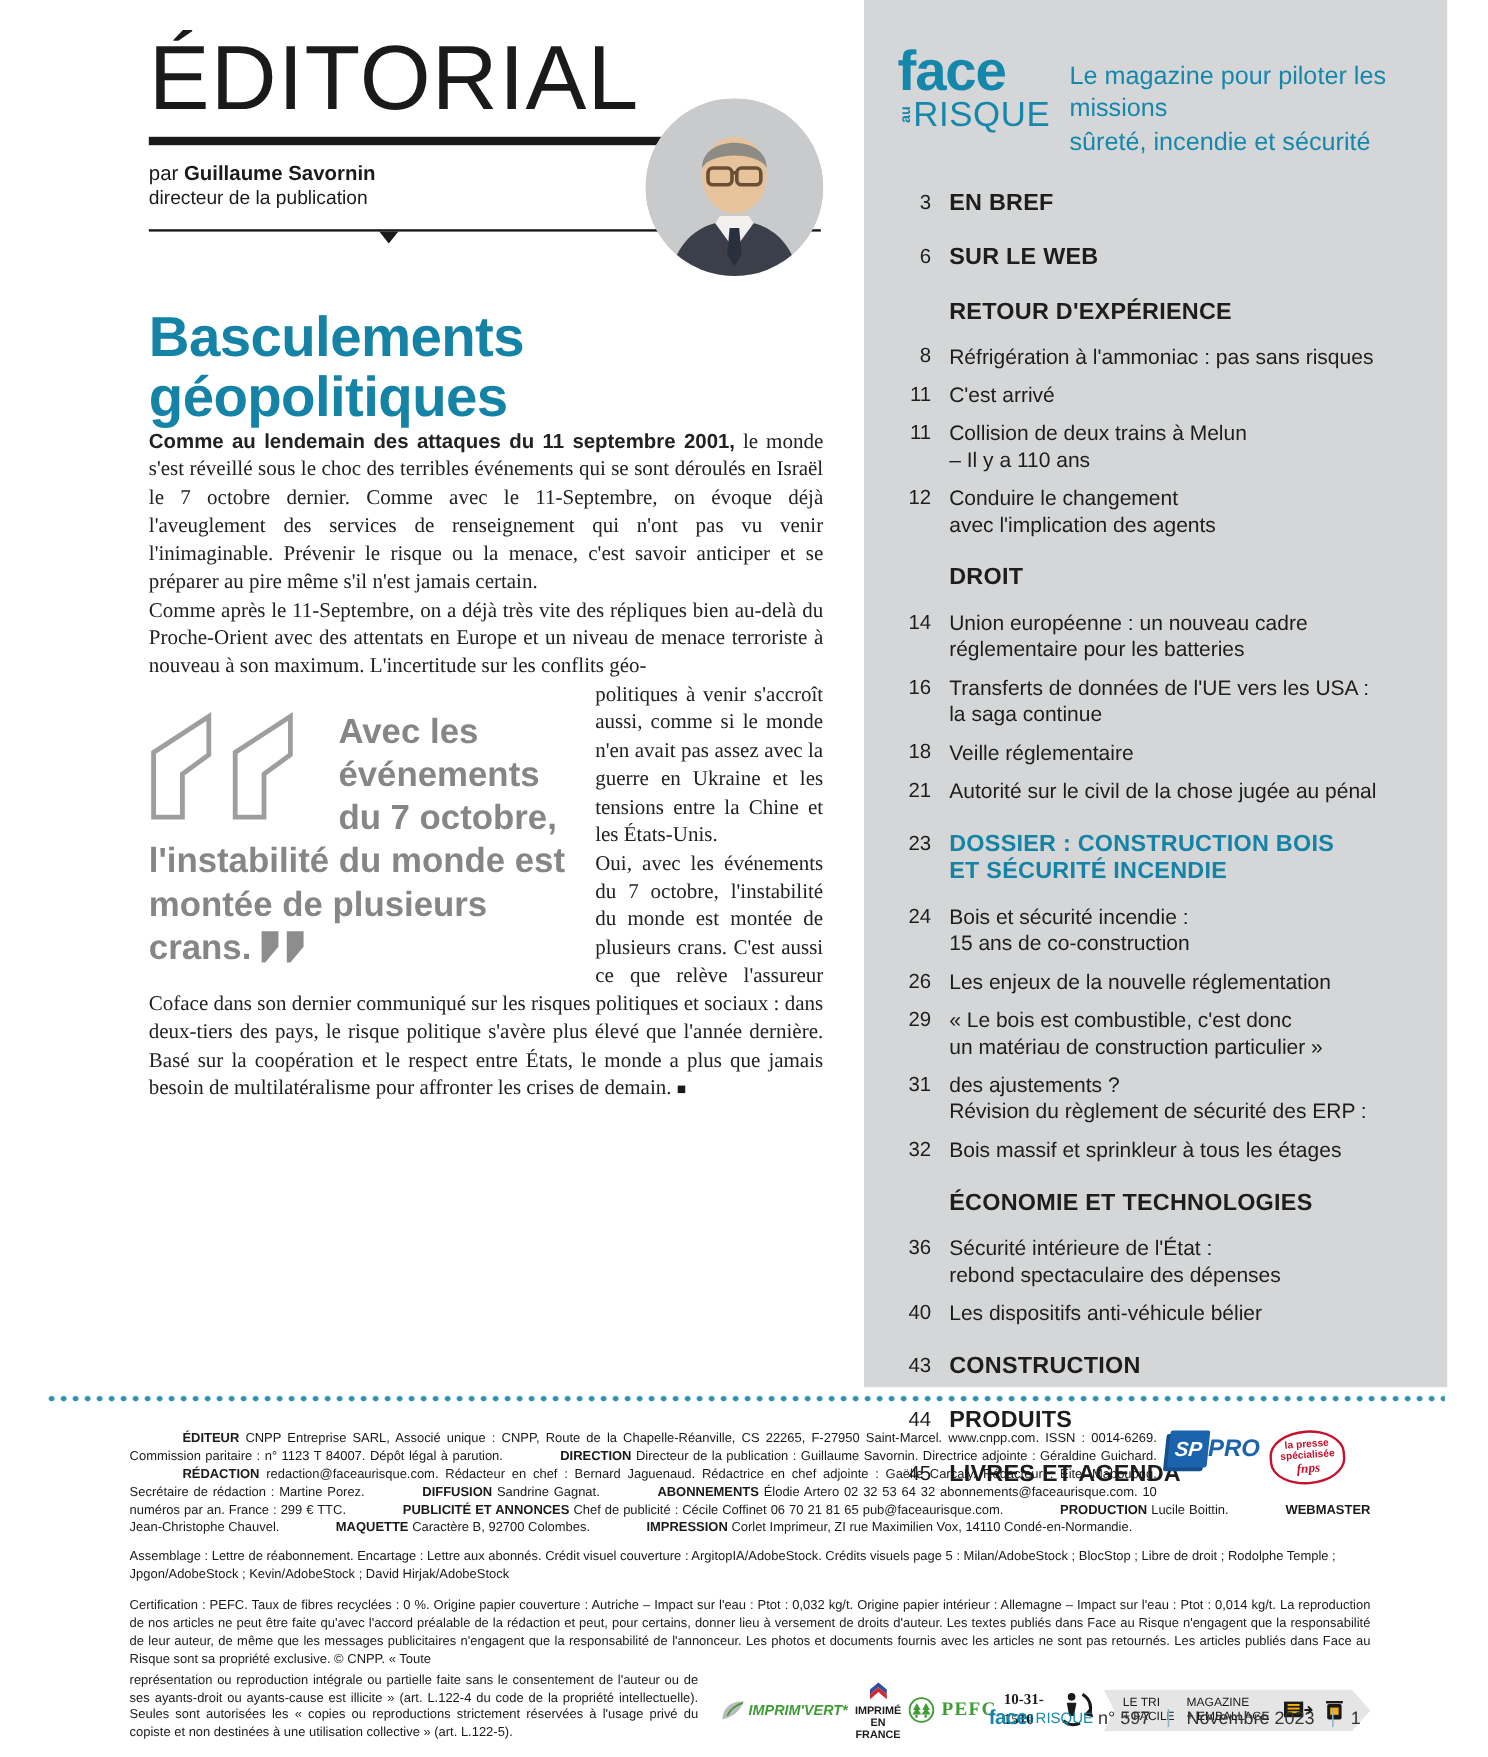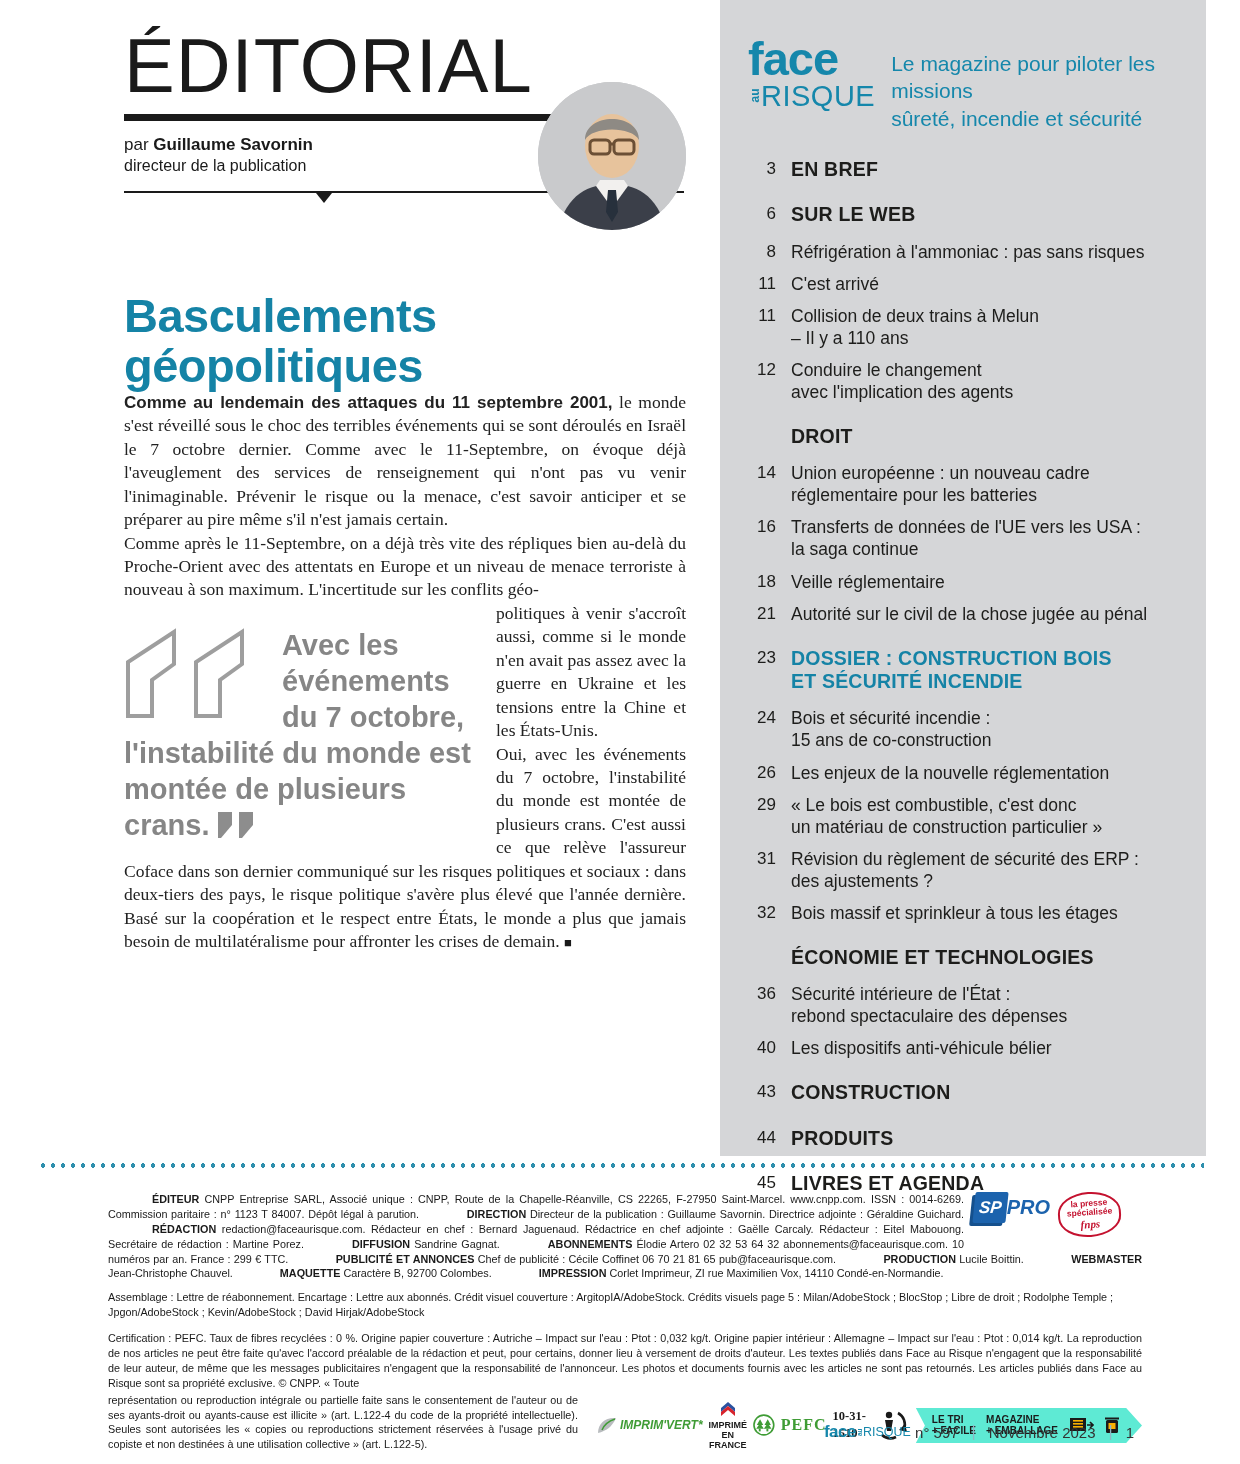--- a/index.html
+++ b/index.html
@@ -14,21 +14,21 @@
   .byline{margin-top:14px;font-size:17px;color:#1a1a1a;}
   .byline b{font-weight:700;}
   .byline-role{font-size:16px;color:#1a1a1a;margin-top:2px;}
   .rule-thin-wrap{position:relative;margin-top:16px;width:560px;}
   .rule-thin{height:2px;background:#1a1a1a;width:100%;}
   .tri-down{position:absolute;left:192px;top:2px;width:0;height:0;
             border-left:8px solid transparent;border-right:8px solid transparent;
             border-top:10px solid #1a1a1a;}
   .photo{position:absolute;left:538px;top:82px;width:148px;height:148px;border-radius:50%;
          overflow:hidden;background:#c9cacc;}
-  .headline{margin-top:98px;font-size:47px;line-height:1.06;font-weight:700;
+  .headline{margin-top:63px;font-size:47px;line-height:1.06;font-weight:700;
             color:#1583a6;letter-spacing:-0.5px;}
   .bodytext{font-family:"Liberation Serif",serif;font-size:17.5px;line-height:1.34;
             color:#222;text-align:justify;}
   .lead{margin-top:26px;}
   .lead-bold{font-family:"Liberation Sans",sans-serif;font-weight:700;font-size:17px;}
   p.flow{margin:0;}
   
   .pq{float:left;width:372px;min-height:196px;padding:26px 10px 0 0;box-sizing:border-box;}
   .pq-marks{float:left;width:148px;height:92px;margin-right:10px;}
   .pq-text{font-family:"Liberation Sans",sans-serif;font-weight:700;font-size:29px;
@@ -79,22 +79,22 @@
   .foot-row3{margin-top:11px;text-align:justify;}
   .foot-row4{display:flex;margin-top:2px;}
   .cert2{width:46%;text-align:justify;}
   .ecolabels{flex:1;display:flex;align-items:center;justify-content:space-evenly;gap:6px;padding:6px 0 0 18px;}
   .impvert{display:flex;align-items:center;gap:2px;color:#3f9c35;font-weight:700;
            font-style:italic;font-size:12px;}
   .impfr{text-align:center;font-weight:700;font-size:9px;line-height:1.1;color:#1a1a1a;}
   .pefc{display:flex;align-items:center;gap:6px;font-family:Liberation Serif, serif;}
   .pefc-label{color:#3f9c35;font-weight:700;font-size:16px;letter-spacing:1px;}
   .pefc-num{font-weight:700;font-size:12.5px;color:#1a1a1a;}
-  .tri-banner{background:#5eead4;display:flex;align-items:center;gap:10px;
-              padding:6px 22px 6px 16px;font-weight:700;font-size:10px;line-height:1.15;
+  .tri-banner{background:#e5e5e5;display:flex;align-items:center;gap:10px;
+              padding:6px 22px 6px 16px;font-weight:400;font-size:10px;line-height:1.15;
               clip-path:polygon(0 0,93% 0,100% 50%,93% 100%,0 100%,4% 50%);}
   .tri-banner .cell{white-space:nowrap;}
   .page-footer{position:absolute;top:1422px;right:106px;display:flex;align-items:center;
                gap:13px;font-size:15px;color:#333;}
   .pf-brand{display:flex;align-items:center;}
   .pf-face{color:#1587ab;font-weight:700;font-size:17px;letter-spacing:-0.5px;}
   .pf-au{display:inline-block;transform:rotate(-90deg);font-size:6.5px;font-weight:700;
          color:#1587ab;width:7px;}
   .pf-risque{color:#1587ab;font-size:12.5px;}
   .pf-sep{color:#8fb4c4;font-size:16px;}
@@ -173,20 +173,26 @@
         <div class="toc-label">
           <div>EN BREF</div>
         </div>
       </div>
       <div class="toc-row section">
         <div class="toc-num">6</div>
         <div class="toc-label">
           <div>SUR LE WEB</div>
         </div>
       </div>
+      <div class="toc-row section">
+        <div class="toc-num"></div>
+        <div class="toc-label">
+          <div>RETOUR D'EXPÉRIENCE</div>
+        </div>
+      </div>
       <div class="toc-row item">
         <div class="toc-num">8</div>
         <div class="toc-label">
           <div>Réfrigération à l'ammoniac : pas sans risques</div>
         </div>
       </div>
       <div class="toc-row item">
         <div class="toc-num">11</div>
         <div class="toc-label">
           <div>C'est arrivé</div>
@@ -261,22 +267,22 @@
       <div class="toc-row item">
         <div class="toc-num">29</div>
         <div class="toc-label">
           <div>« Le bois est combustible, c'est donc</div>
           <div>un matériau de construction particulier »</div>
         </div>
       </div>
       <div class="toc-row item">
         <div class="toc-num">31</div>
         <div class="toc-label">
+          <div>des ajustements ?</div>
           <div>Révision du règlement de sécurité des ERP :</div>
-          <div>des ajustements ?</div>
         </div>
       </div>
       <div class="toc-row item">
         <div class="toc-num">32</div>
         <div class="toc-label">
           <div>Bois massif et sprinkleur à tous les étages</div>
         </div>
       </div>
       <div class="toc-row section">
         <div class="toc-num"></div>

